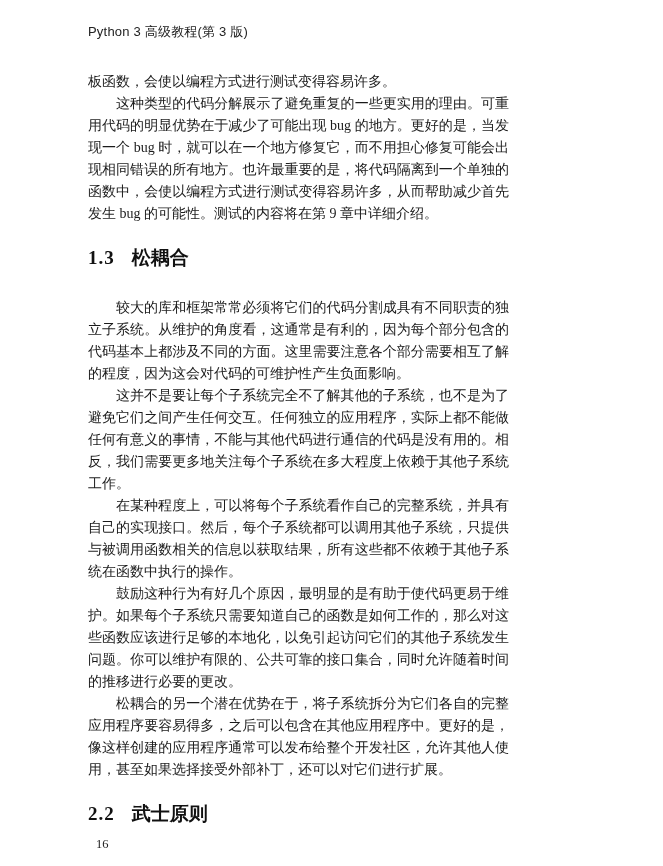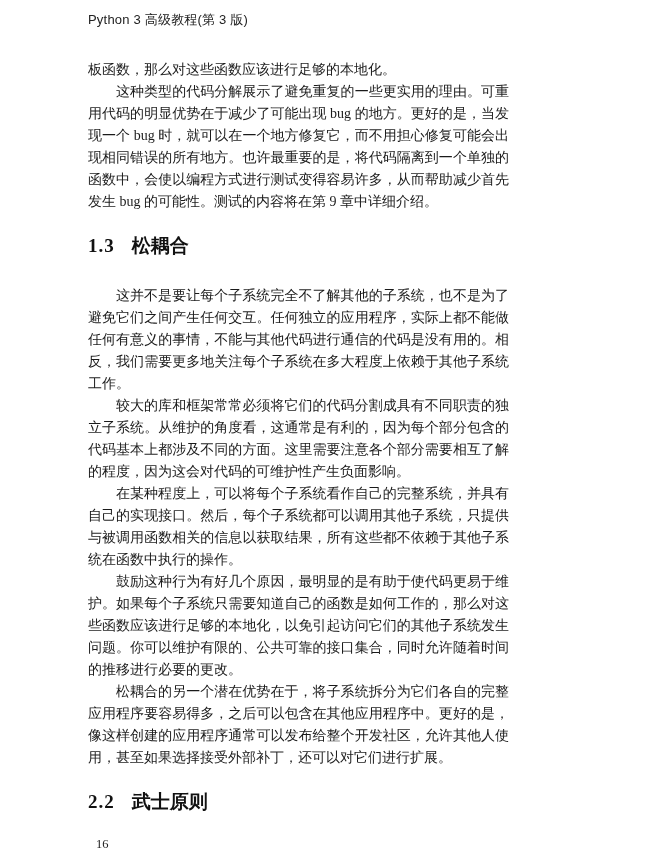--- a/index.html
+++ b/index.html
@@ -6,21 +6,21 @@
     margin: 0;
     padding: 0;
     background: #ffffff;
   }
   .page {
     position: relative;
     width: 587px;
     height: 866px;
     background: #ffffff;
     box-sizing: border-box;
-    padding: 12px 78px 0 88px;
+    padding: 24px 78px 0 88px;
     color: #1a1a1a;
     overflow: hidden;
   }
   .running-header {
     font-family: "Liberation Sans", "DejaVu Sans", sans-serif;
     font-size: 13px;
     line-height: 16px;
     color: #222222;
     letter-spacing: 0.2px;
   }
@@ -60,25 +60,25 @@
     color: #222222;
   }
 </style>
 </head>
 <body>
 
 <div class="page">
   <div class="running-header">Python 3 高级教程(第 3 版)</div>
 
   <div class="page-body">
-      <p class="para">板函数，那么对这些函数应该进行足够的本地化。</p>
+      <p class="para">板函数，会使以编程方式进行测试变得容易许多。</p>
       <p class="para indent">这种类型的代码分解展示了避免重复的一些更实用的理由。可重用代码的明显优势在于减少了可能出现 bug 的地方。更好的是，当发现一个 bug 时，就可以在一个地方修复它，而不用担心修复可能会出现相同错误的所有地方。也许最重要的是，将代码隔离到一个单独的函数中，会使以编程方式进行测试变得容易许多，从而帮助减少首先发生 bug 的可能性。测试的内容将在第 9 章中详细介绍。</p>
       <h2 class="section-heading"><span class="sec-num">1.3</span><span class="sec-title">松耦合</span></h2>
+      <p class="para indent">较大的库和框架常常必须将它们的代码分割成具有不同职责的独立子系统。从维护的角度看，这通常是有利的，因为每个部分包含的代码基本上都涉及不同的方面。这里需要注意各个部分需要相互了解的程度，因为这会对代码的可维护性产生负面影响。</p>
       <p class="para indent">这并不是要让每个子系统完全不了解其他的子系统，也不是为了避免它们之间产生任何交互。任何独立的应用程序，实际上都不能做任何有意义的事情，不能与其他代码进行通信的代码是没有用的。相反，我们需要更多地关注每个子系统在多大程度上依赖于其他子系统工作。</p>
-      <p class="para indent">较大的库和框架常常必须将它们的代码分割成具有不同职责的独立子系统。从维护的角度看，这通常是有利的，因为每个部分包含的代码基本上都涉及不同的方面。这里需要注意各个部分需要相互了解的程度，因为这会对代码的可维护性产生负面影响。</p>
       <p class="para indent">在某种程度上，可以将每个子系统看作自己的完整系统，并具有自己的实现接口。然后，每个子系统都可以调用其他子系统，只提供与被调用函数相关的信息以获取结果，所有这些都不依赖于其他子系统在函数中执行的操作。</p>
       <p class="para indent">鼓励这种行为有好几个原因，最明显的是有助于使代码更易于维护。如果每个子系统只需要知道自己的函数是如何工作的，那么对这些函数应该进行足够的本地化，以免引起访问它们的其他子系统发生问题。你可以维护有限的、公共可靠的接口集合，同时允许随着时间的推移进行必要的更改。</p>
       <p class="para indent">松耦合的另一个潜在优势在于，将子系统拆分为它们各自的完整应用程序要容易得多，之后可以包含在其他应用程序中。更好的是，像这样创建的应用程序通常可以发布给整个开发社区，允许其他人使用，甚至如果选择接受外部补丁，还可以对它们进行扩展。</p>
       <h2 class="section-heading"><span class="sec-num">2.2</span><span class="sec-title">武士原则</span></h2>
     </div>
 
   <div class="page-footer">16</div>
 </div>
 
 </body></html>

